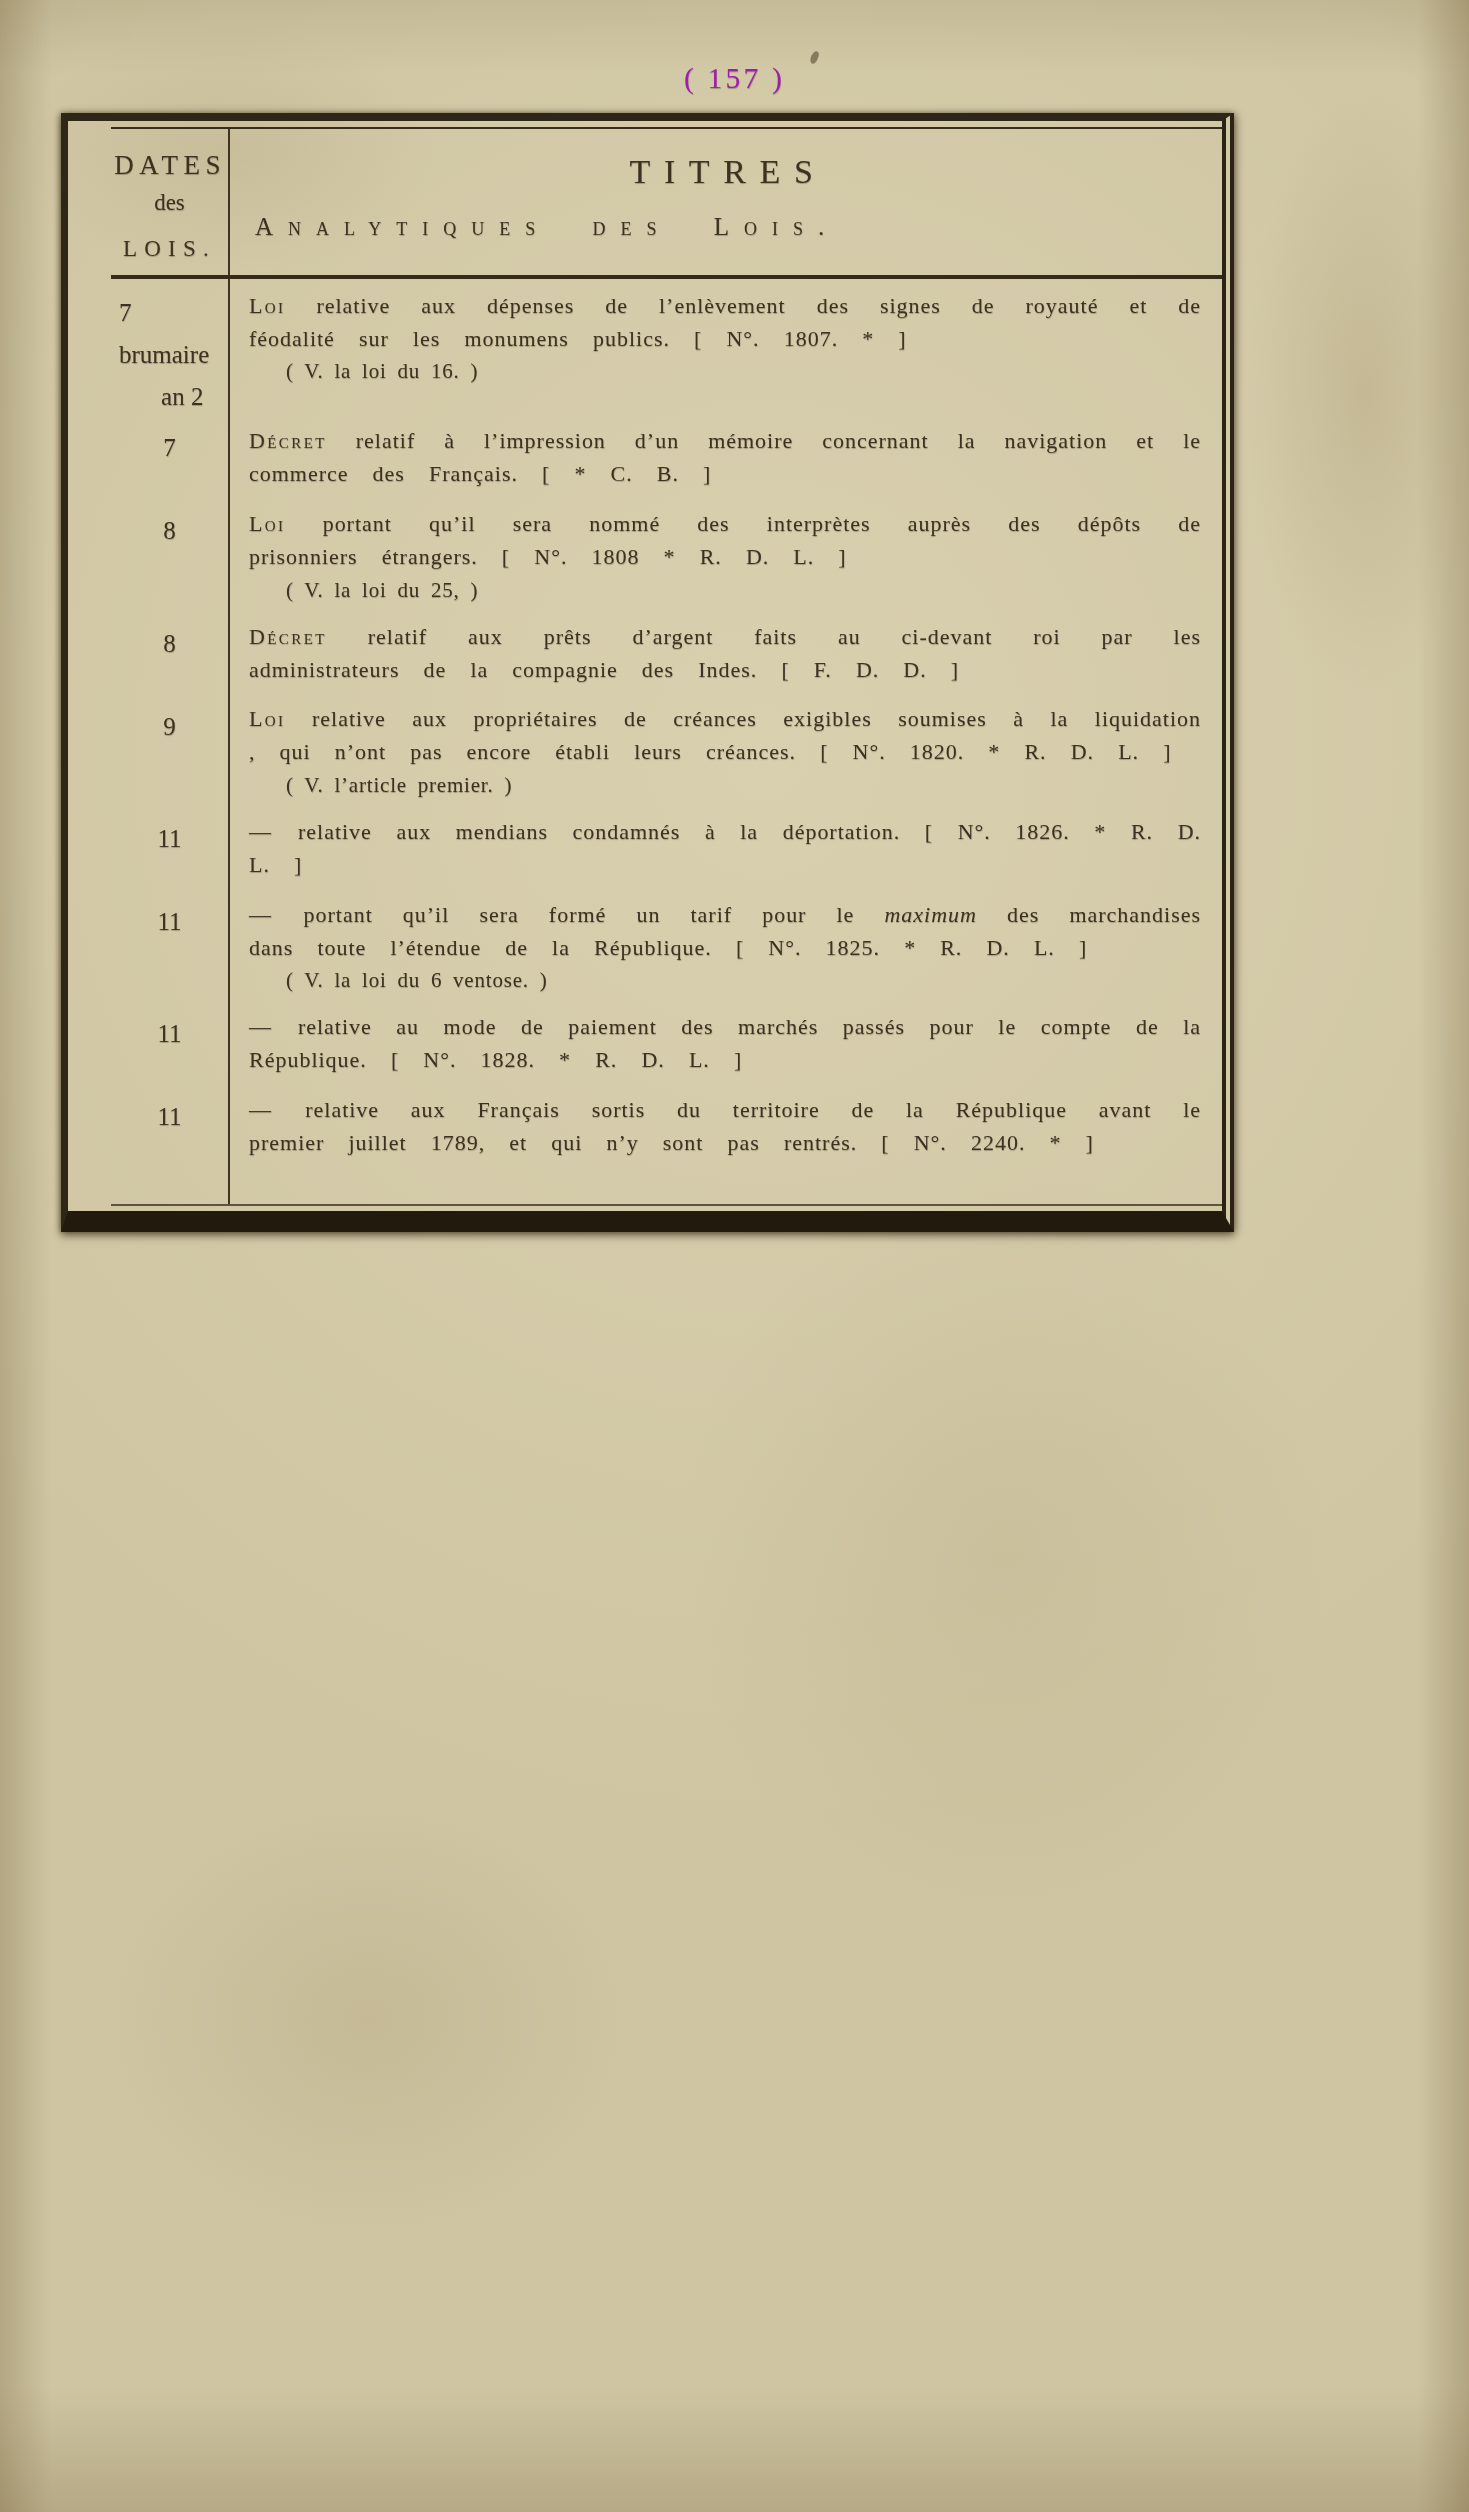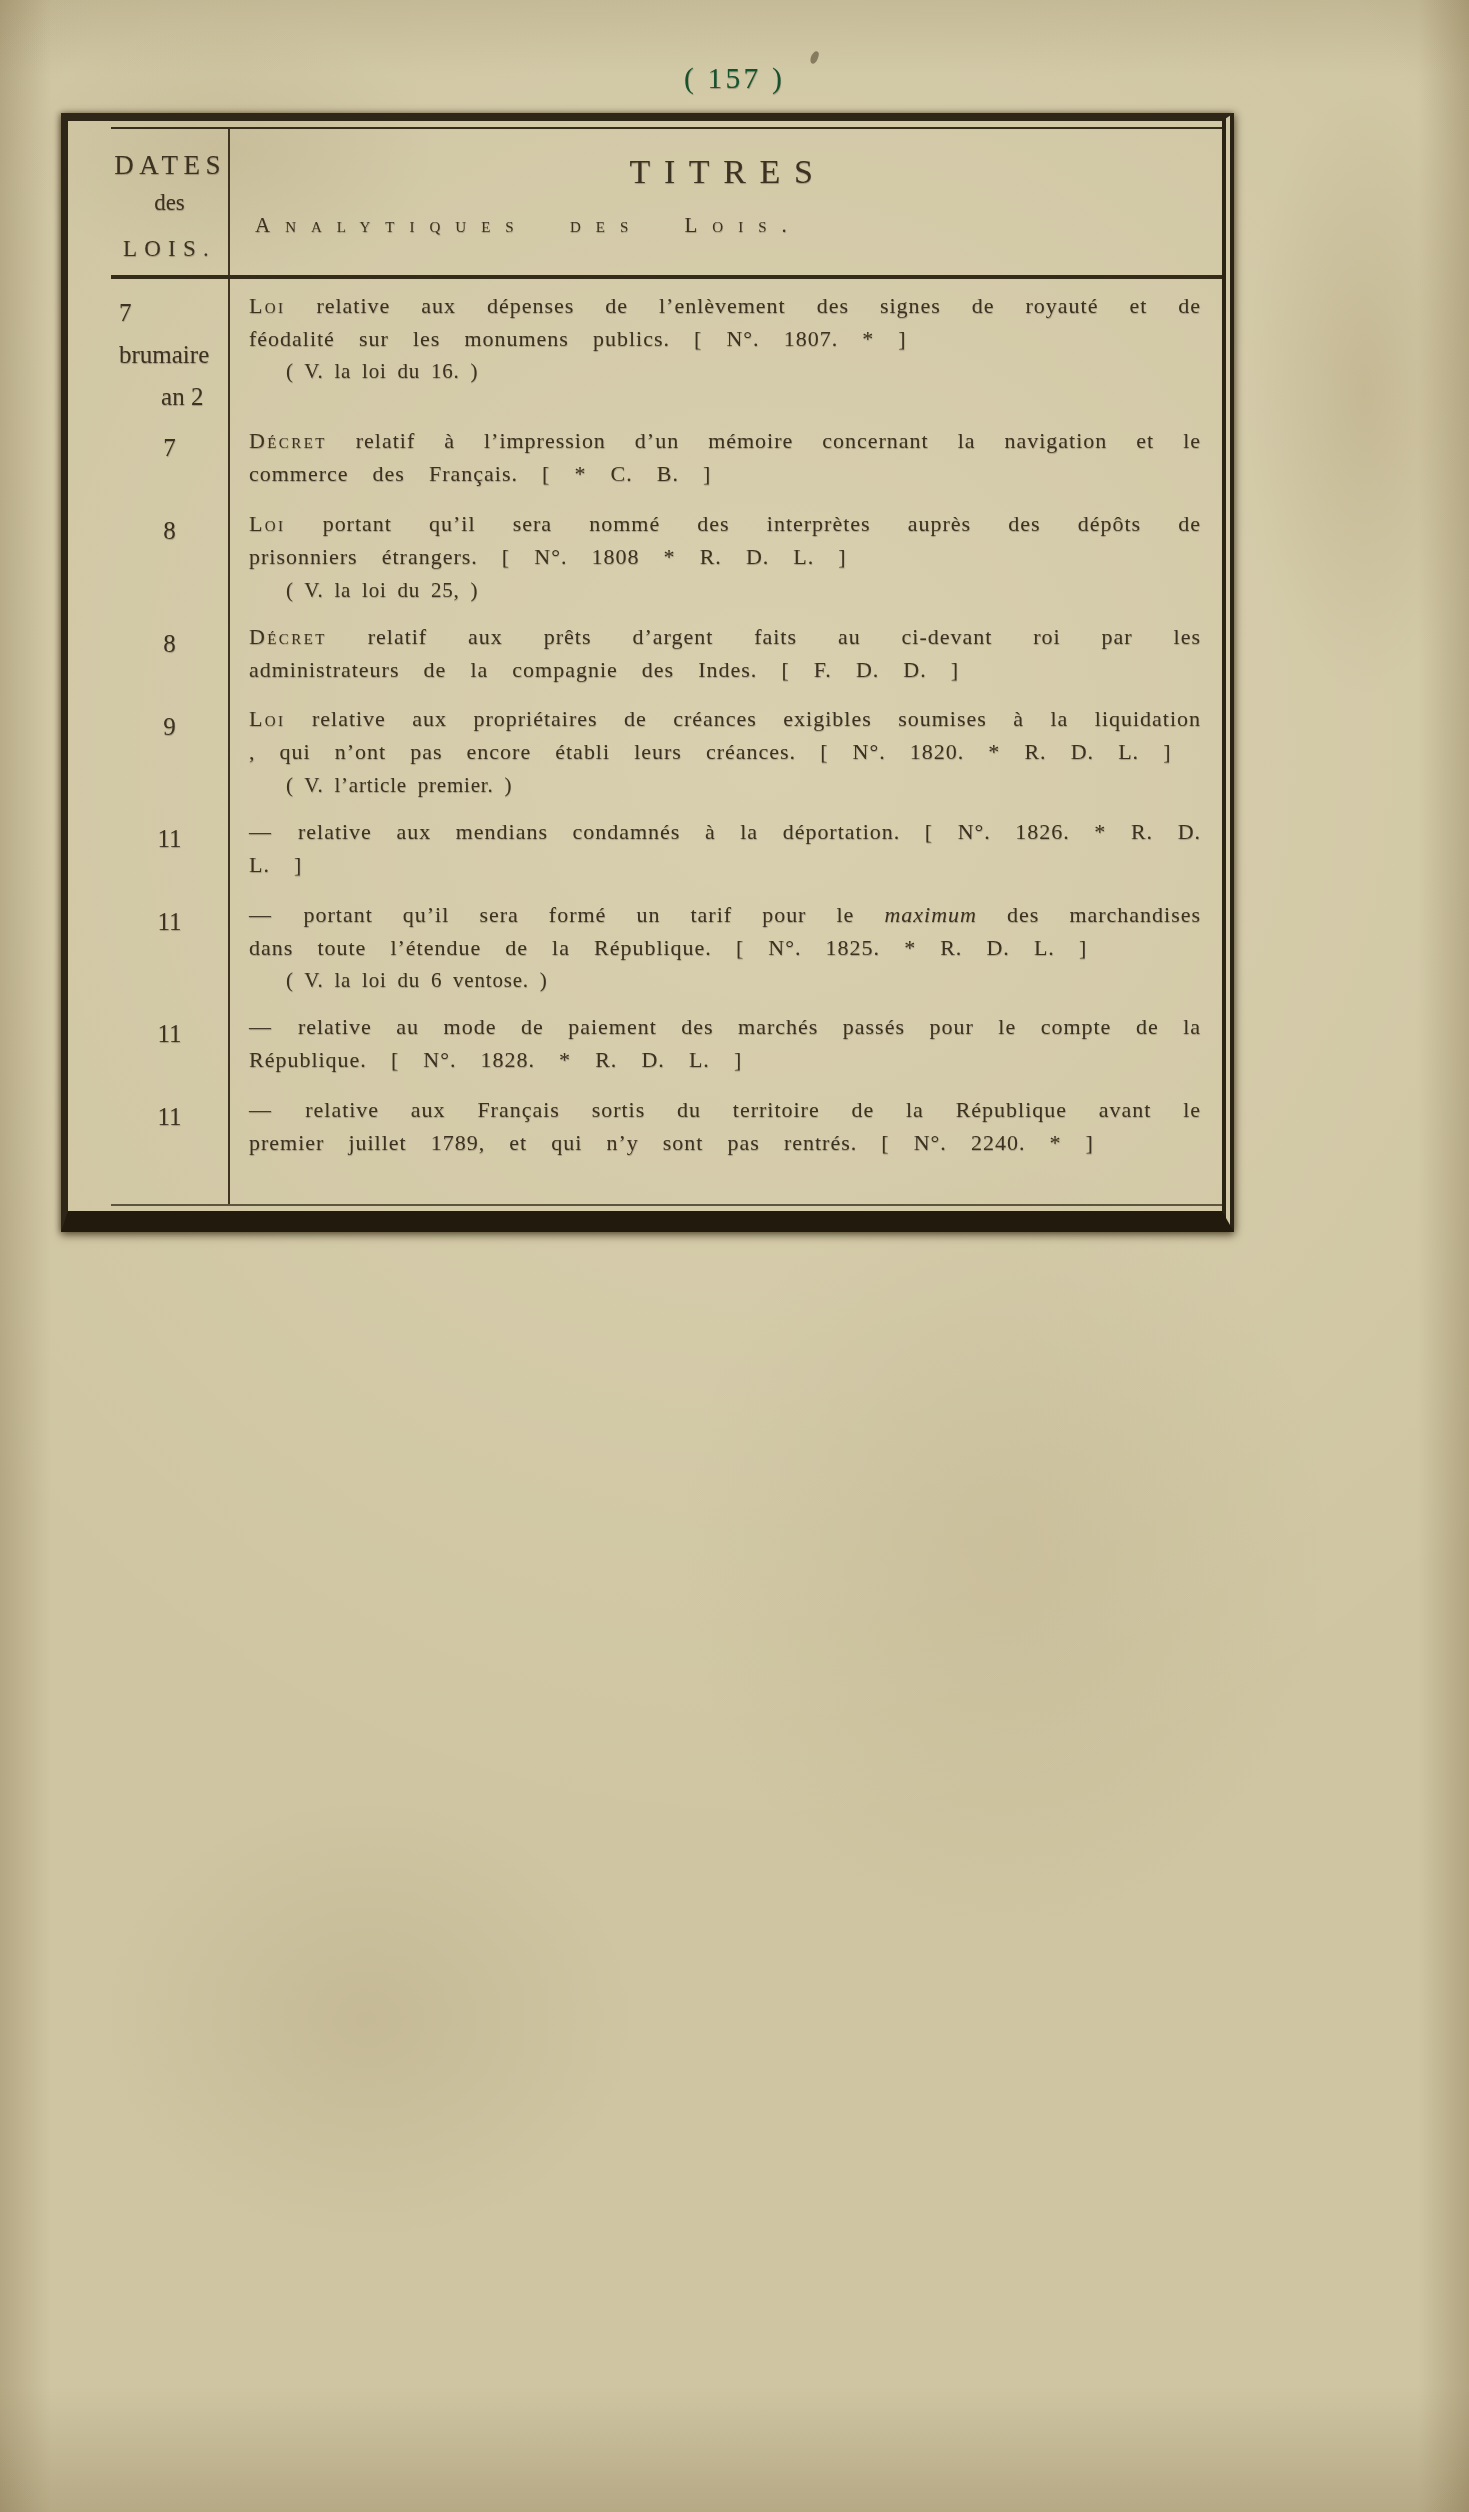--- a/index.html
+++ b/index.html
@@ -18,21 +18,21 @@
 
   .stain { position:absolute; pointer-events:none; border-radius:50%; }
   .stain-a { top:88px; left:1245px; width:239px; height:607px; background:radial-gradient(closest-side, rgba(128,103,54,0.16), rgba(128,103,54,0)); }
   .stain-b { top:1796px; left:96px;  width:543px; height:447px; background:radial-gradient(closest-side, rgba(122,98,52,0.11), rgba(122,98,52,0)); }
   .stain-c { top:1157px; left:678px;  width:654px; height:782px; background:radial-gradient(closest-side, rgba(132,107,57,0.09), rgba(132,107,57,0)); }
   .stain-d { top:24px;   left:24px;   width:415px; height:255px; background:radial-gradient(closest-side, rgba(122,98,52,0.10), rgba(122,98,52,0)); }
   .speck  { position:absolute; top:51px; left:811px; width:7.2px; height:12.8px; background:rgba(62,50,26,0.5); border-radius:60% 40% 55% 45%; transform:rotate(18deg); }
 
   .folio {
     position:absolute; top:62px; left:0; width:100%;
-    text-align:center; font-size:29.5px; letter-spacing:3.2px; color:#14532d;
+    text-align:center; font-size:29.5px; letter-spacing:3.2px; color:#a21caf;
     text-shadow:0.5px 0.6px 0.8px rgba(56,44,22,0.35);
   }
 
   .table-frame {
     position:absolute; left:61px; top:113px; width:1173px;
     border-style:solid double solid solid;
     border-width:8.8px 12.8px 21px 7.2px;
     border-color:#2e2616 #2b2314 #211a0d #2e2616;
     box-shadow:0 4px 8px rgba(45,34,12,0.5), 2.4px 0 7.2px rgba(45,34,12,0.35), -1.6px 0 4.8px rgba(45,34,12,0.28);
     text-shadow:0.4px 0.6px 0.8px rgba(52,41,20,0.3);
@@ -47,21 +47,21 @@
     background-size:2.4px 100%;
     background-position:117px 0;
   }
 
   .th-dates  { width:117px; padding:21px 3.2px 12.8px; text-align:center; }
   .th-titres { flex:1; padding:24px 21px 14.4px 27px; }
   .h-dates-title { font-size:27px; letter-spacing:5.6px; }
   .h-dates-des   { font-size:23px; margin-top:9.6px; }
   .h-dates-lois  { font-size:23px; letter-spacing:7.2px; margin-top:20px; }
   .h-titres-title{ font-size:34px; letter-spacing:13.6px; text-align:center; }
-  .h-titres-sub  { font-size:21px; font-variant:small-caps; letter-spacing:15px; word-spacing:21px; margin-top:22.3px; text-align:left; }
+  .h-titres-sub  { font-size:25px; font-variant:small-caps; letter-spacing:15px; word-spacing:21px; margin-top:22.3px; text-align:left; }
 
   .tbody { padding:3.2px 0 35px; }
   .row { display:flex; }
   .cell-date { width:117px; padding:9.6px 4.8px 0; text-align:center; font-size:25px; line-height:42px; }
   .cell-date.left { text-align:left; padding-left:8px; }
   .cell-date .d2 { padding-left:22.3px; text-align:center; }
   .cell-entry { flex:1; padding:6.4px 21px 10.4px 21px; }
 
   .entry-text {
     font-size:22px; line-height:33px;

